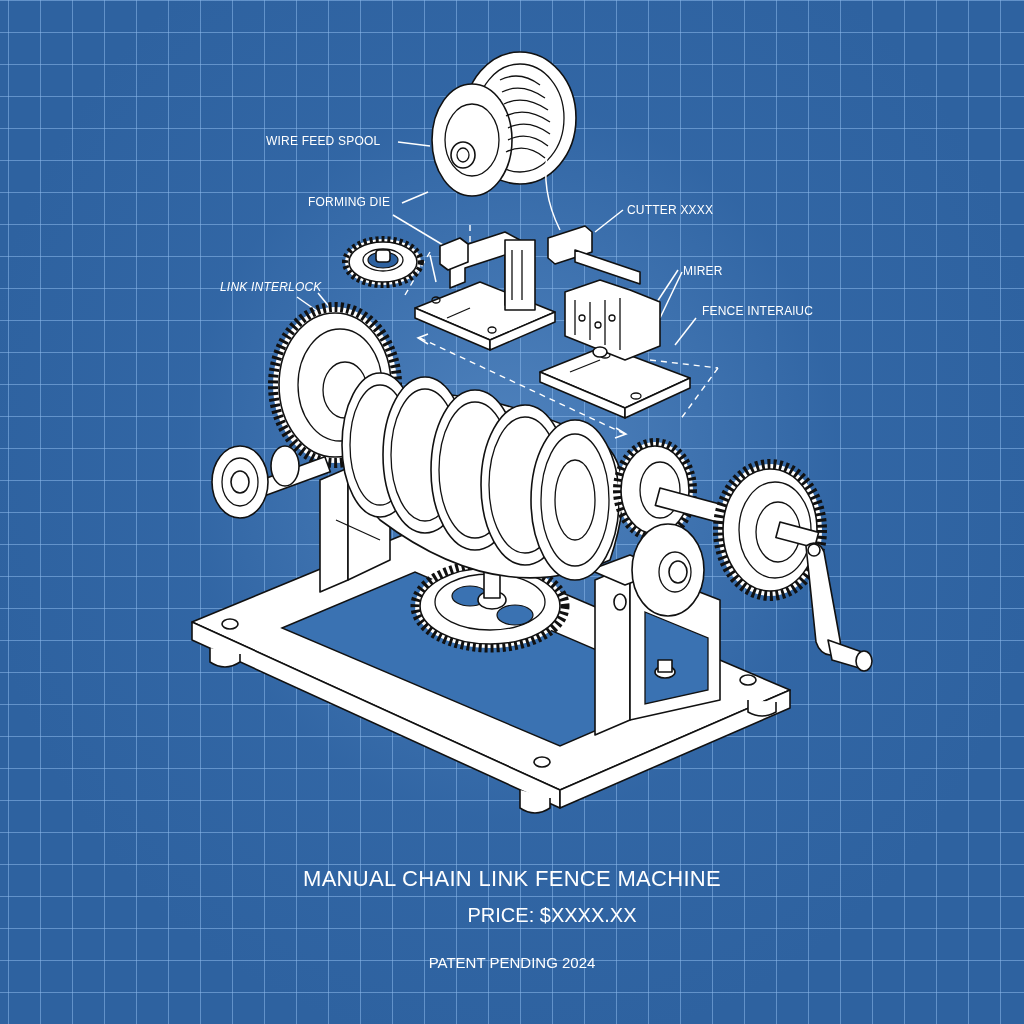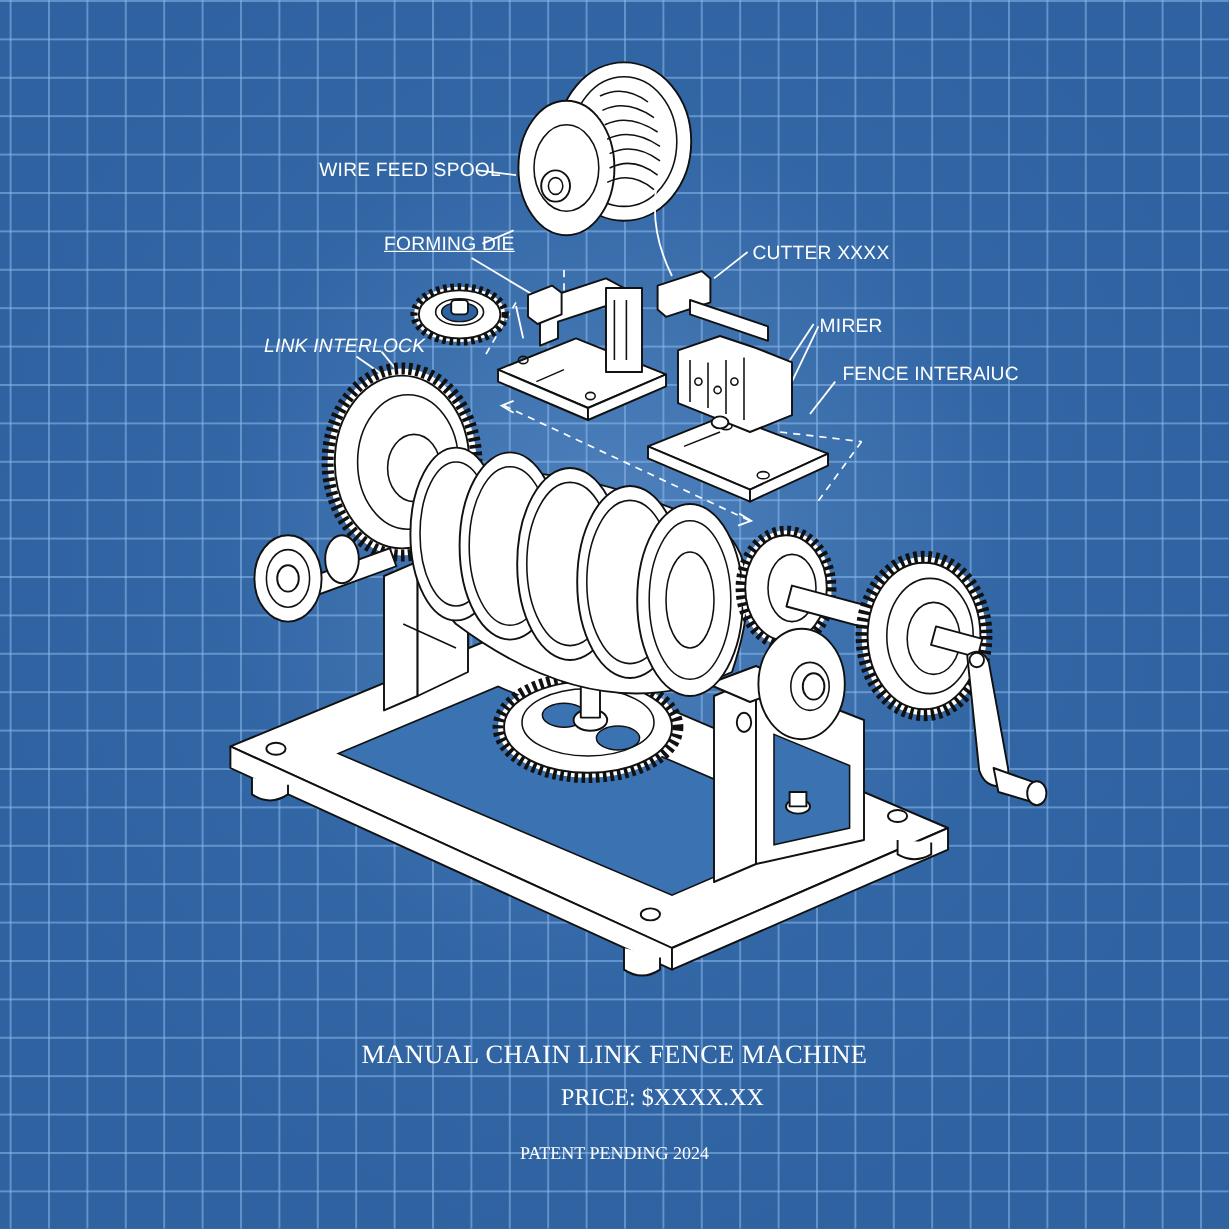--- a/index.html
+++ b/index.html
@@ -9,22 +9,22 @@
   .bg{position:absolute;inset:0;
     background:
       radial-gradient(ellipse at 50% 45%, rgba(120,170,225,0.45) 0%, rgba(70,125,190,0.15) 45%, rgba(30,80,140,0) 75%),
       #2e62a0;}
   .grid{position:absolute;inset:0;
     background-image:
       linear-gradient(to right, rgba(140,185,235,0.55) 1.5px, transparent 1.5px),
       linear-gradient(to bottom, rgba(140,185,235,0.55) 1.5px, transparent 1.5px);
     background-size:32px 32px;background-position:8px 0px;}
   svg.art{position:absolute;left:0;top:0;}
-  .label{position:absolute;color:#ffffff;font-size:16px;letter-spacing:0.2px;white-space:nowrap;}
-  .caption{position:absolute;left:0;width:1024px;text-align:center;color:#ffffff;font-family:Liberation Serif, serif;}
+  .label{position:absolute;color:#ffffff;font-size:12px;letter-spacing:0.2px;white-space:nowrap;}
+  .caption{position:absolute;left:0;width:1024px;text-align:center;color:#ffffff;}
   .title{top:866px;font-size:22px;letter-spacing:0.3px;}
   .price{top:904px;font-size:20px;margin-left:40px;}
   .patent{top:954px;font-size:15px;}
   .w{fill:#ffffff;stroke:#111;stroke-width:1.6;stroke-linejoin:round;}
   .ln{fill:none;stroke:#111;stroke-width:1.3;}
   .lead{stroke:#ffffff;stroke-width:1.5;fill:none;}
   .dash{stroke:#ffffff;stroke-width:1.4;fill:none;stroke-dasharray:6 5;}
 </style>
 </head>
 <body>
@@ -192,21 +192,21 @@
 
   <g>
     <path class="w" d="M806 546 Q818 538 824 552 L840 640 Q842 652 830 655 Q820 654 816 642 Z"></path>
     <circle class="w" cx="814" cy="550" r="6"></circle>
     <path class="w" d="M828 640 L862 652 Q872 660 866 670 L832 660 Z"></path>
     <ellipse class="w" cx="864" cy="661" rx="8" ry="10"></ellipse>
   </g>
 </svg>
 
 <div class="label" style="left:266px;top:134px;">WIRE FEED SPOOL</div>
-<div class="label" style="left:320px;top:195px;text-decoration:underline;">FORMING DIE</div>
+<div class="label" style="left:308px;top:195px;">FORMING DIE</div>
 <div class="label" style="left:220px;top:280px;font-style:italic;">LINK INTERLOCK</div>
 <div class="label" style="left:627px;top:203px;">CUTTER XXXX</div>
 <div class="label" style="left:683px;top:264px;">MIRER</div>
 <div class="label" style="left:702px;top:304px;">FENCE INTERAlUC</div>
 
 <div class="caption title">MANUAL CHAIN LINK FENCE MACHINE</div>
 <div class="caption price">PRICE: $XXXX.XX</div>
 <div class="caption patent">PATENT PENDING 2024</div>
 
 </body></html>

